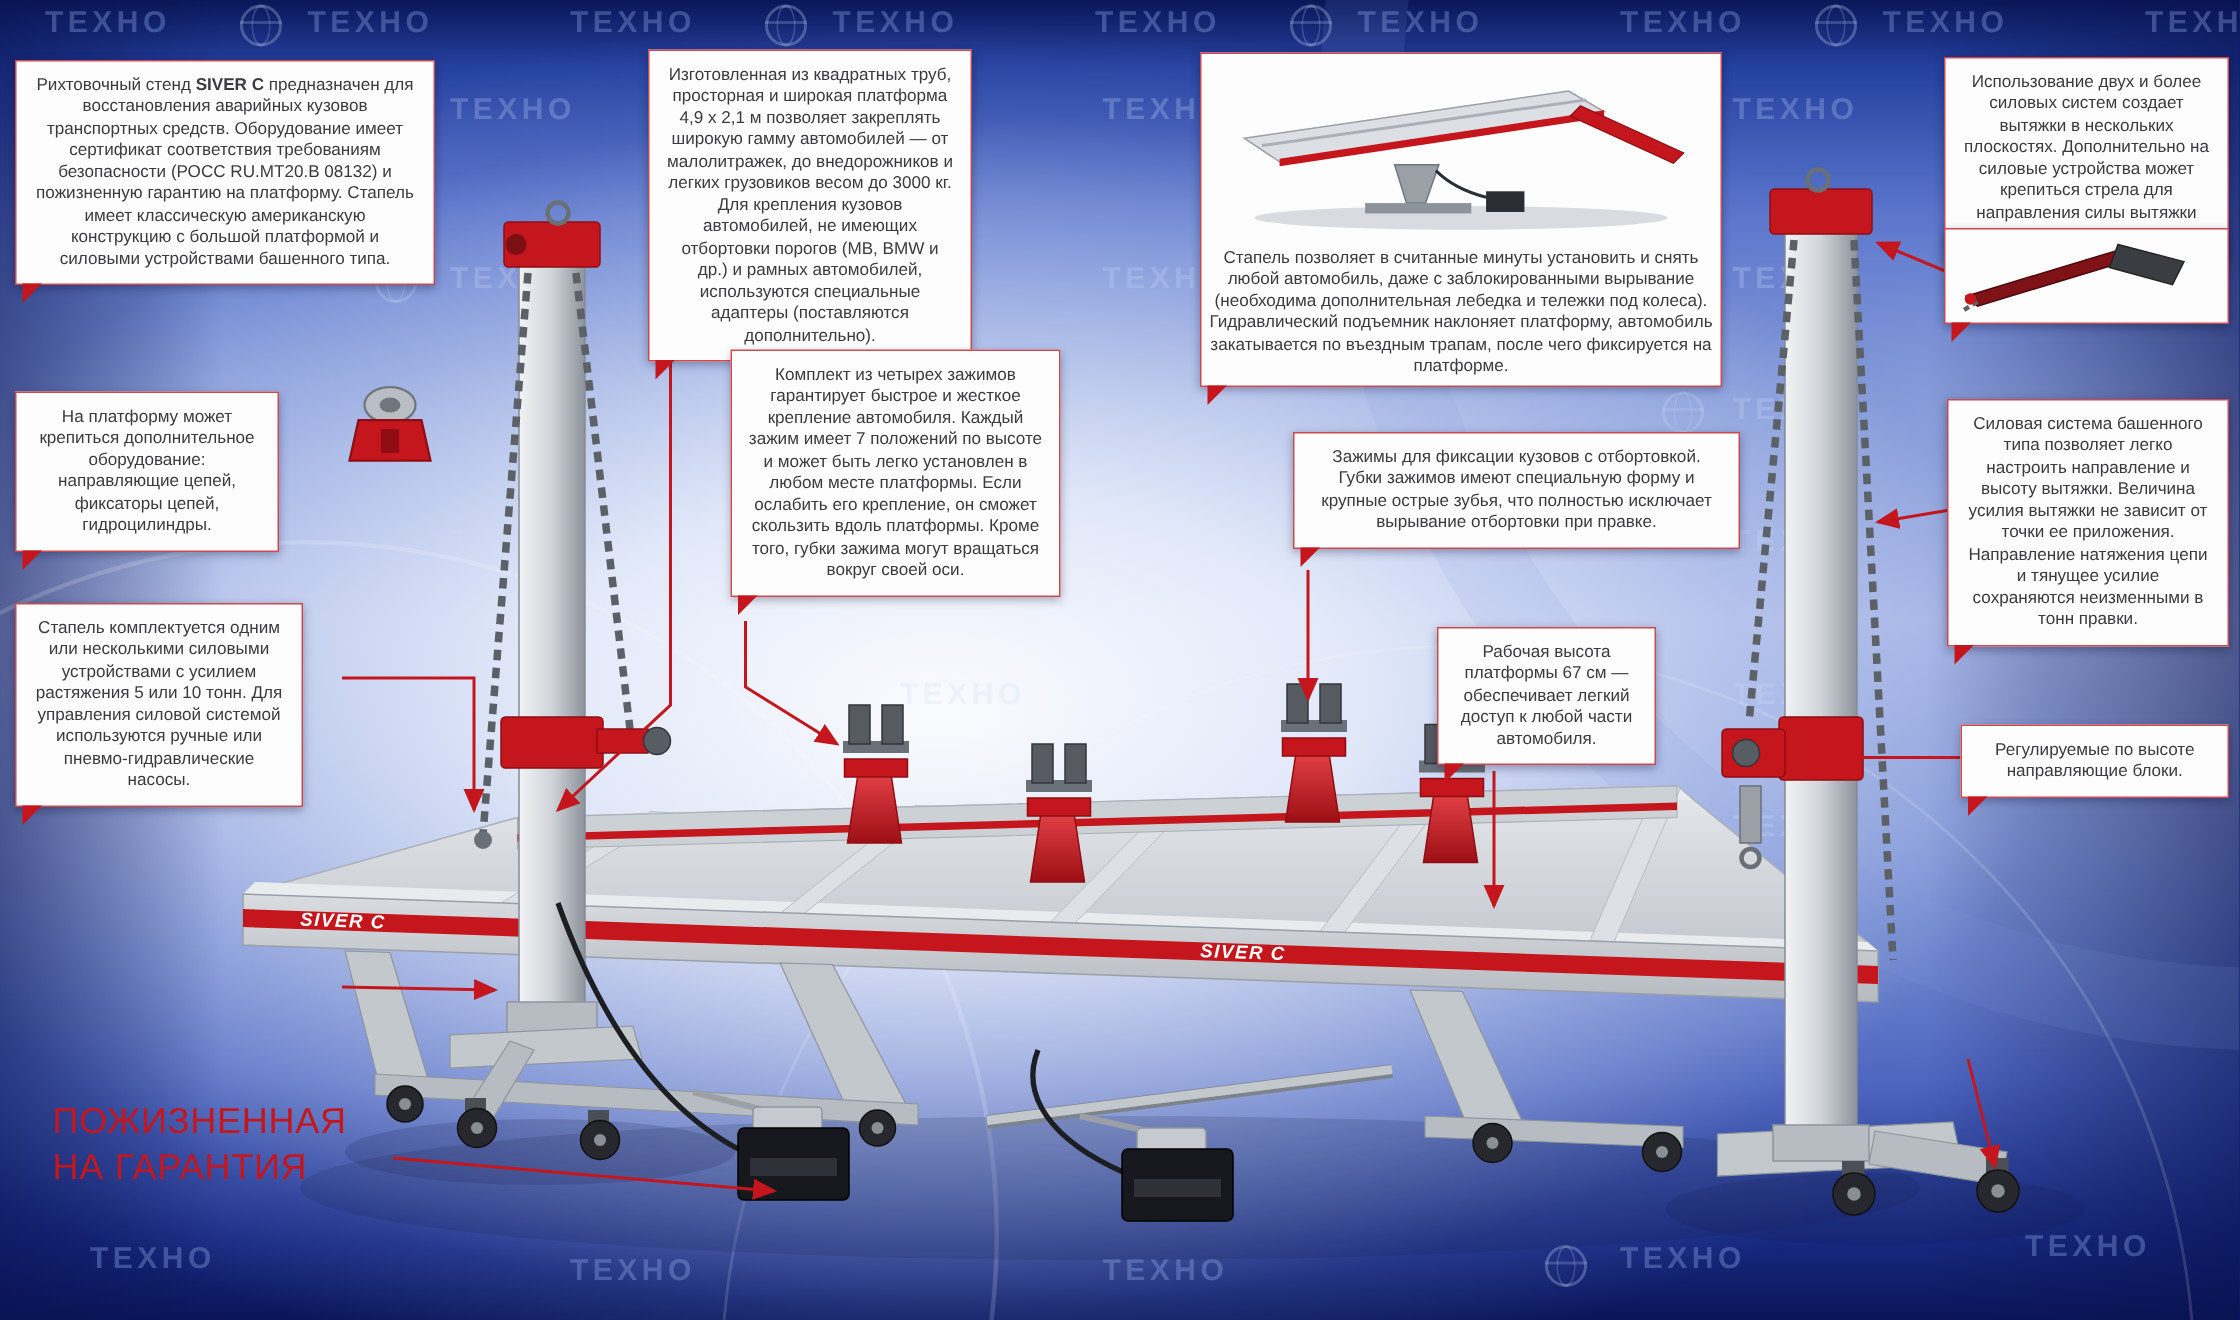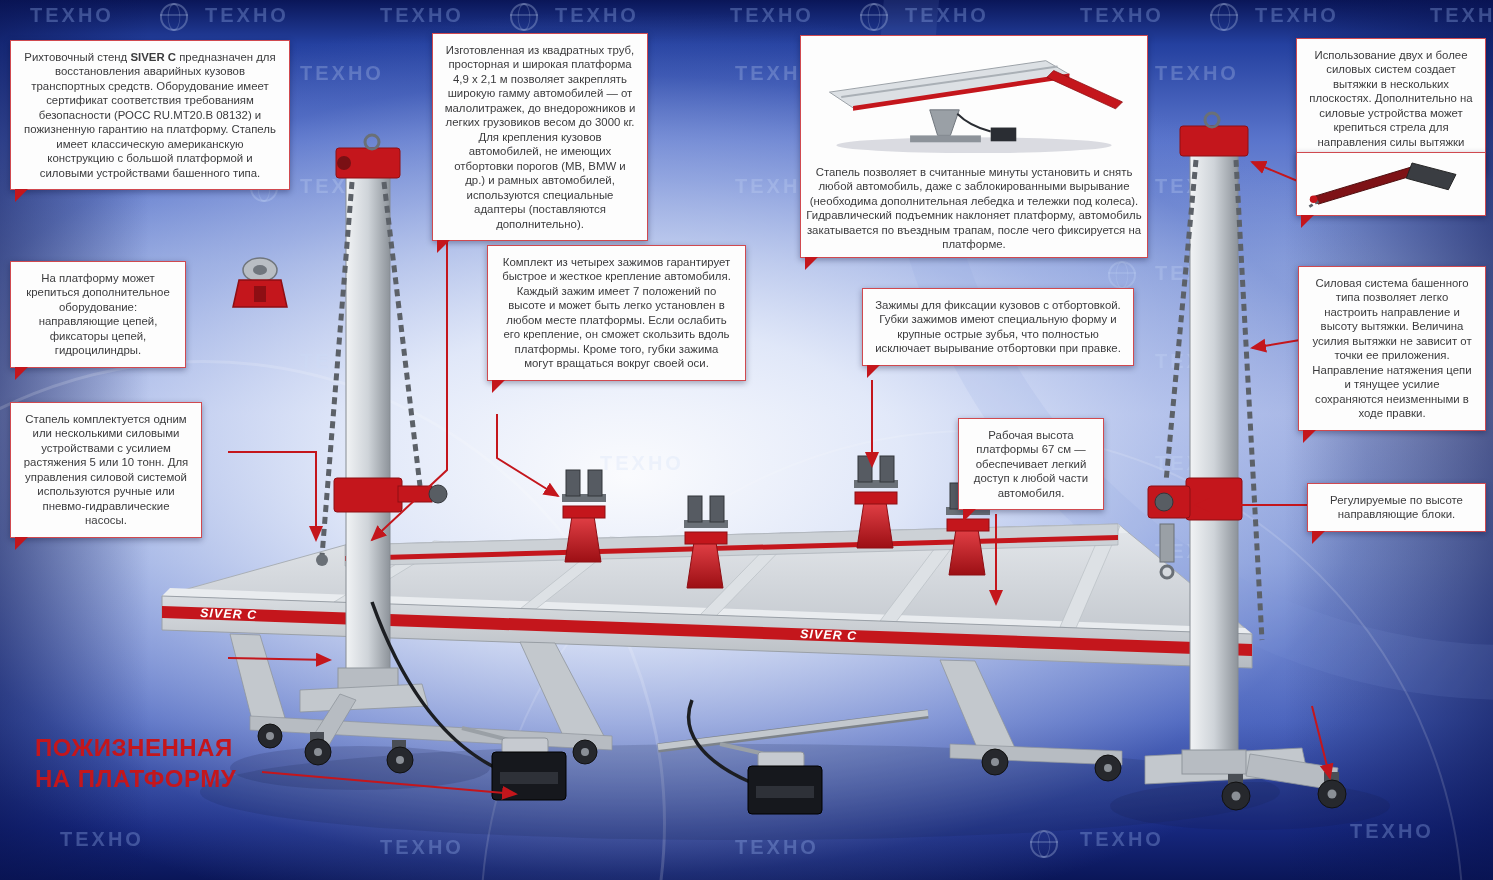--- a/index.html
+++ b/index.html
@@ -21,21 +21,21 @@
   .globe::before{content:"";position:absolute;inset:-2px;border-radius:50%;border:2px solid rgba(195,212,245,.22);transform:scaleX(.45);}
   .globe::after{content:"";position:absolute;left:-2px;right:-2px;top:9px;border-top:2px solid rgba(195,212,245,.22);}
   #machine-svg{position:absolute;left:0;top:0;z-index:2;pointer-events:none;}
   .callout{position:absolute;z-index:5;background:#fdfdfd;border:1px solid #d0494f;
       box-shadow:0 2px 6px rgba(5,12,50,.35);padding:9px 11px;font-size:11.4px;line-height:1.27;
       color:#3b3b3d;text-align:center;box-sizing:border-box;}
   .callout::after{content:"";position:absolute;left:4px;bottom:-13px;width:0;height:0;
       border-top:13px solid #c4161c;border-right:13px solid transparent;}
   .callout .b{font-weight:bold;}
   .inset{display:block;margin:0 auto;}
-  .warranty{position:absolute;left:35px;top:733px;z-index:5;color:#c4161c;font-weight:bold;
+  .warranty{position:absolute;left:35px;top:733px;z-index:5;color:#c4161c;font-weight:normal;
       font-size:24px;line-height:1.28;letter-spacing:.5px;}
   .warranty div{white-space:nowrap;}
   .img-box{padding:5px;}
 </style>
 </head>
 <body>
 
 <div class="page">
 
   <div class="arc arc1"></div>
@@ -277,42 +277,42 @@
   </div>
 
   <div class="callout" style="left:10px;top:402px;width:192px">
     <span>Стапель комплектуется одним или несколькими силовыми устройствами с усилием растяжения 5 или 10 тонн. Для управления силовой системой используются ручные или пневмо-гидравлические насосы.</span>
   </div>
 
   <div class="callout" style="left:432px;top:33px;width:216px">
     <span>Изготовленная из квадратных труб, просторная и широкая платформа 4,9 х 2,1 м позволяет закреплять широкую гамму автомобилей — от малолитражек, до внедорожников и легких грузовиков весом до 3000 кг. Для крепления кузовов автомобилей, не имеющих отбортовки порогов (МВ, BMW и др.) и рамных автомобилей, используются специальные адаптеры (поставляются дополнительно).</span>
   </div>
 
-  <div class="callout" style="left:487px;top:245px;width:259px">
+  <div class="callout" style="left:487px;top:233px;width:220px">
     <span>Комплект из четырех зажимов гарантирует быстрое и жесткое крепление автомобиля. Каждый зажим имеет 7 положений по высоте и может быть легко установлен в любом месте платформы. Если ослабить его крепление, он сможет скользить вдоль платформы. Кроме того, губки зажима могут вращаться вокруг своей оси.</span>
   </div>
 
   <div class="callout img-box" style="left:800px;top:35px;width:348px">
     <svg class="inset" width="330" height="118" viewBox="0 0 330 120">
       <ellipse cx="165" cy="106" rx="140" ry="8" fill="rgba(20,30,70,.15)"></ellipse>
       <polygon points="18,52 238,20 262,34 42,68" fill="#dce0e4" stroke="#9aa0a6" stroke-width="1"></polygon>
       <line x1="30" y1="57" x2="250" y2="26" stroke="#aab0b6" stroke-width="2"></line>
       <polygon points="42,66 262,33 262,38 42,71" fill="#c4161c"></polygon>
       <polygon points="246,30 316,62 309,69 239,37" fill="#c4161c" stroke="#8e0e13" stroke-width=".8"></polygon>
       <polygon points="120,70 150,70 141,96 128,96" fill="#9aa0a6" stroke="#70767d"></polygon>
       <rect x="100" y="96" width="72" height="7" fill="#8d939a"></rect>
       <rect x="182" y="88" width="26" height="14" fill="#2a2d33"></rect>
       <path d="M182,92 C166,88 156,82 148,74" fill="none" stroke="#2a2d33" stroke-width="2"></path>
     </svg>
     <div style="margin-top:6px">
       <span>Стапель позволяет в считанные минуты установить и снять любой автомобиль, даже с заблокированными вырывание (необходима дополнительная лебедка и тележки под колеса). Гидравлический подъемник наклоняет платформу, автомобиль закатывается по въездным трапам, после чего фиксируется на платформе.</span>
     </div>
   </div>
 
-  <div class="callout" style="left:862px;top:288px;width:272px">
+  <div class="callout" style="left:862px;top:288px;width:298px">
     <span>Зажимы для фиксации кузовов с отбортовкой. Губки зажимов имеют специальную форму и крупные острые зубья, что полностью исключает вырывание отбортовки при правке.</span>
   </div>
 
   <div class="callout" style="left:958px;top:418px;width:146px">
     <span>Рабочая высота платформы 67 см — обеспечивает легкий доступ к любой части автомобиля.</span>
   </div>
 
   <div class="callout" style="left:1296px;top:38px;width:190px">
     <span>Использование двух и более силовых систем создает вытяжки в нескольких плоскостях. Дополнительно на силовые устройства может крепиться стрела для направления силы вытяжки вверх.</span>
   </div>
@@ -320,26 +320,26 @@
   <div class="callout img-box" style="left:1296px;top:152px;width:190px">
     <svg class="inset" width="172" height="52" viewBox="0 0 180 52">
       <polygon points="6,40 112,8 120,15 14,47" fill="#7e1216" stroke="#4a0a0c" stroke-width="1"></polygon>
       <polygon points="112,4 158,16 150,32 106,20" fill="#3a3d42" stroke="#222"></polygon>
       <line x1="14" y1="44" x2="4" y2="50" stroke="#5c6168" stroke-width="3" stroke-dasharray="4 3"></line>
       <circle cx="9" cy="42" r="4" fill="#c4161c"></circle>
     </svg>
   </div>
 
   <div class="callout" style="left:1298px;top:266px;width:188px">
-    <span>Силовая система башенного типа позволяет легко настроить направление и высоту вытяжки. Величина усилия вытяжки не зависит от точки ее приложения. Направление натяжения цепи и тянущее усилие сохраняются неизменными в ходе правки.</span>
+    <span>Силовая система башенного типа позволяет легко настроить направление и высоту вытяжки. Величина усилия вытяжки не зависит от точки ее приложения. Направление натяжения цепи и тянущее усилие сохраняются неизменными в тонн правки.</span>
   </div>
 
   <div class="callout" style="left:1307px;top:483px;width:179px">
     <span>Регулируемые по высоте направляющие блоки.</span>
   </div>
 
 
   <div class="warranty">
     <div>ПОЖИЗНЕННАЯ</div>
-    <div>НА ПЛАТФОРМУ</div>
+    <div>НА ГАРАНТИЯ</div>
   </div>
 
 </div>
 
 </body></html>

